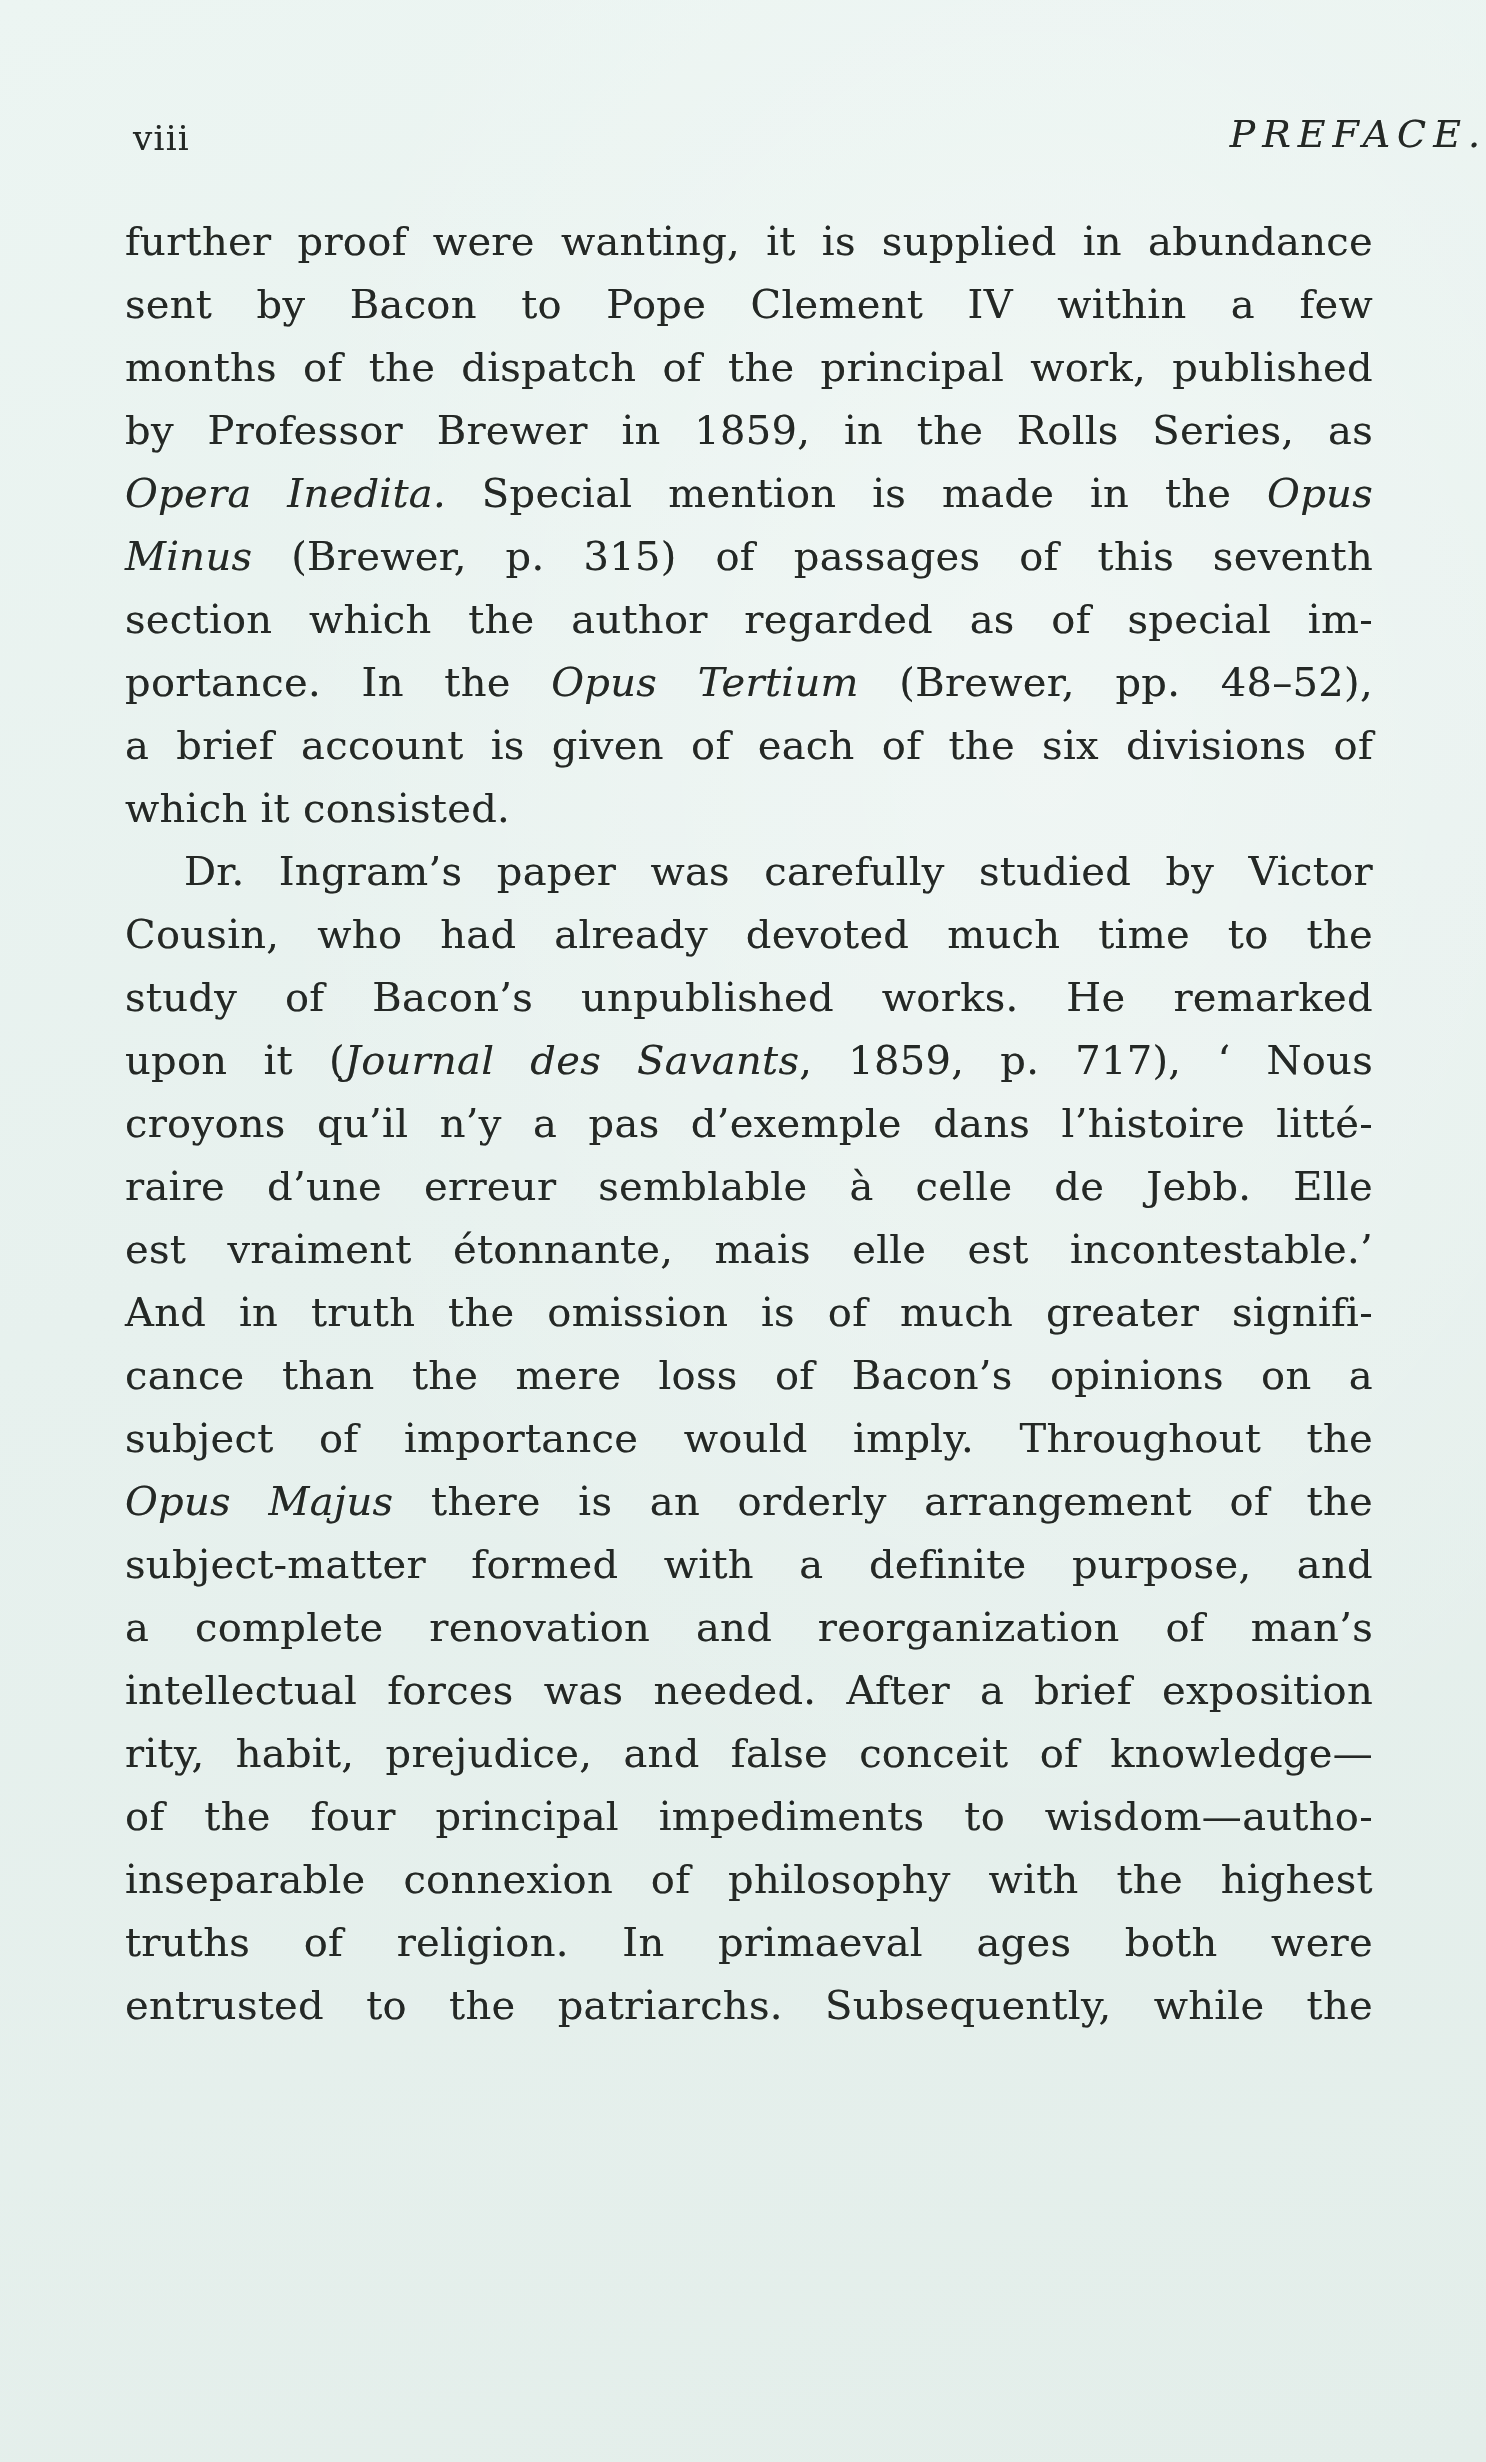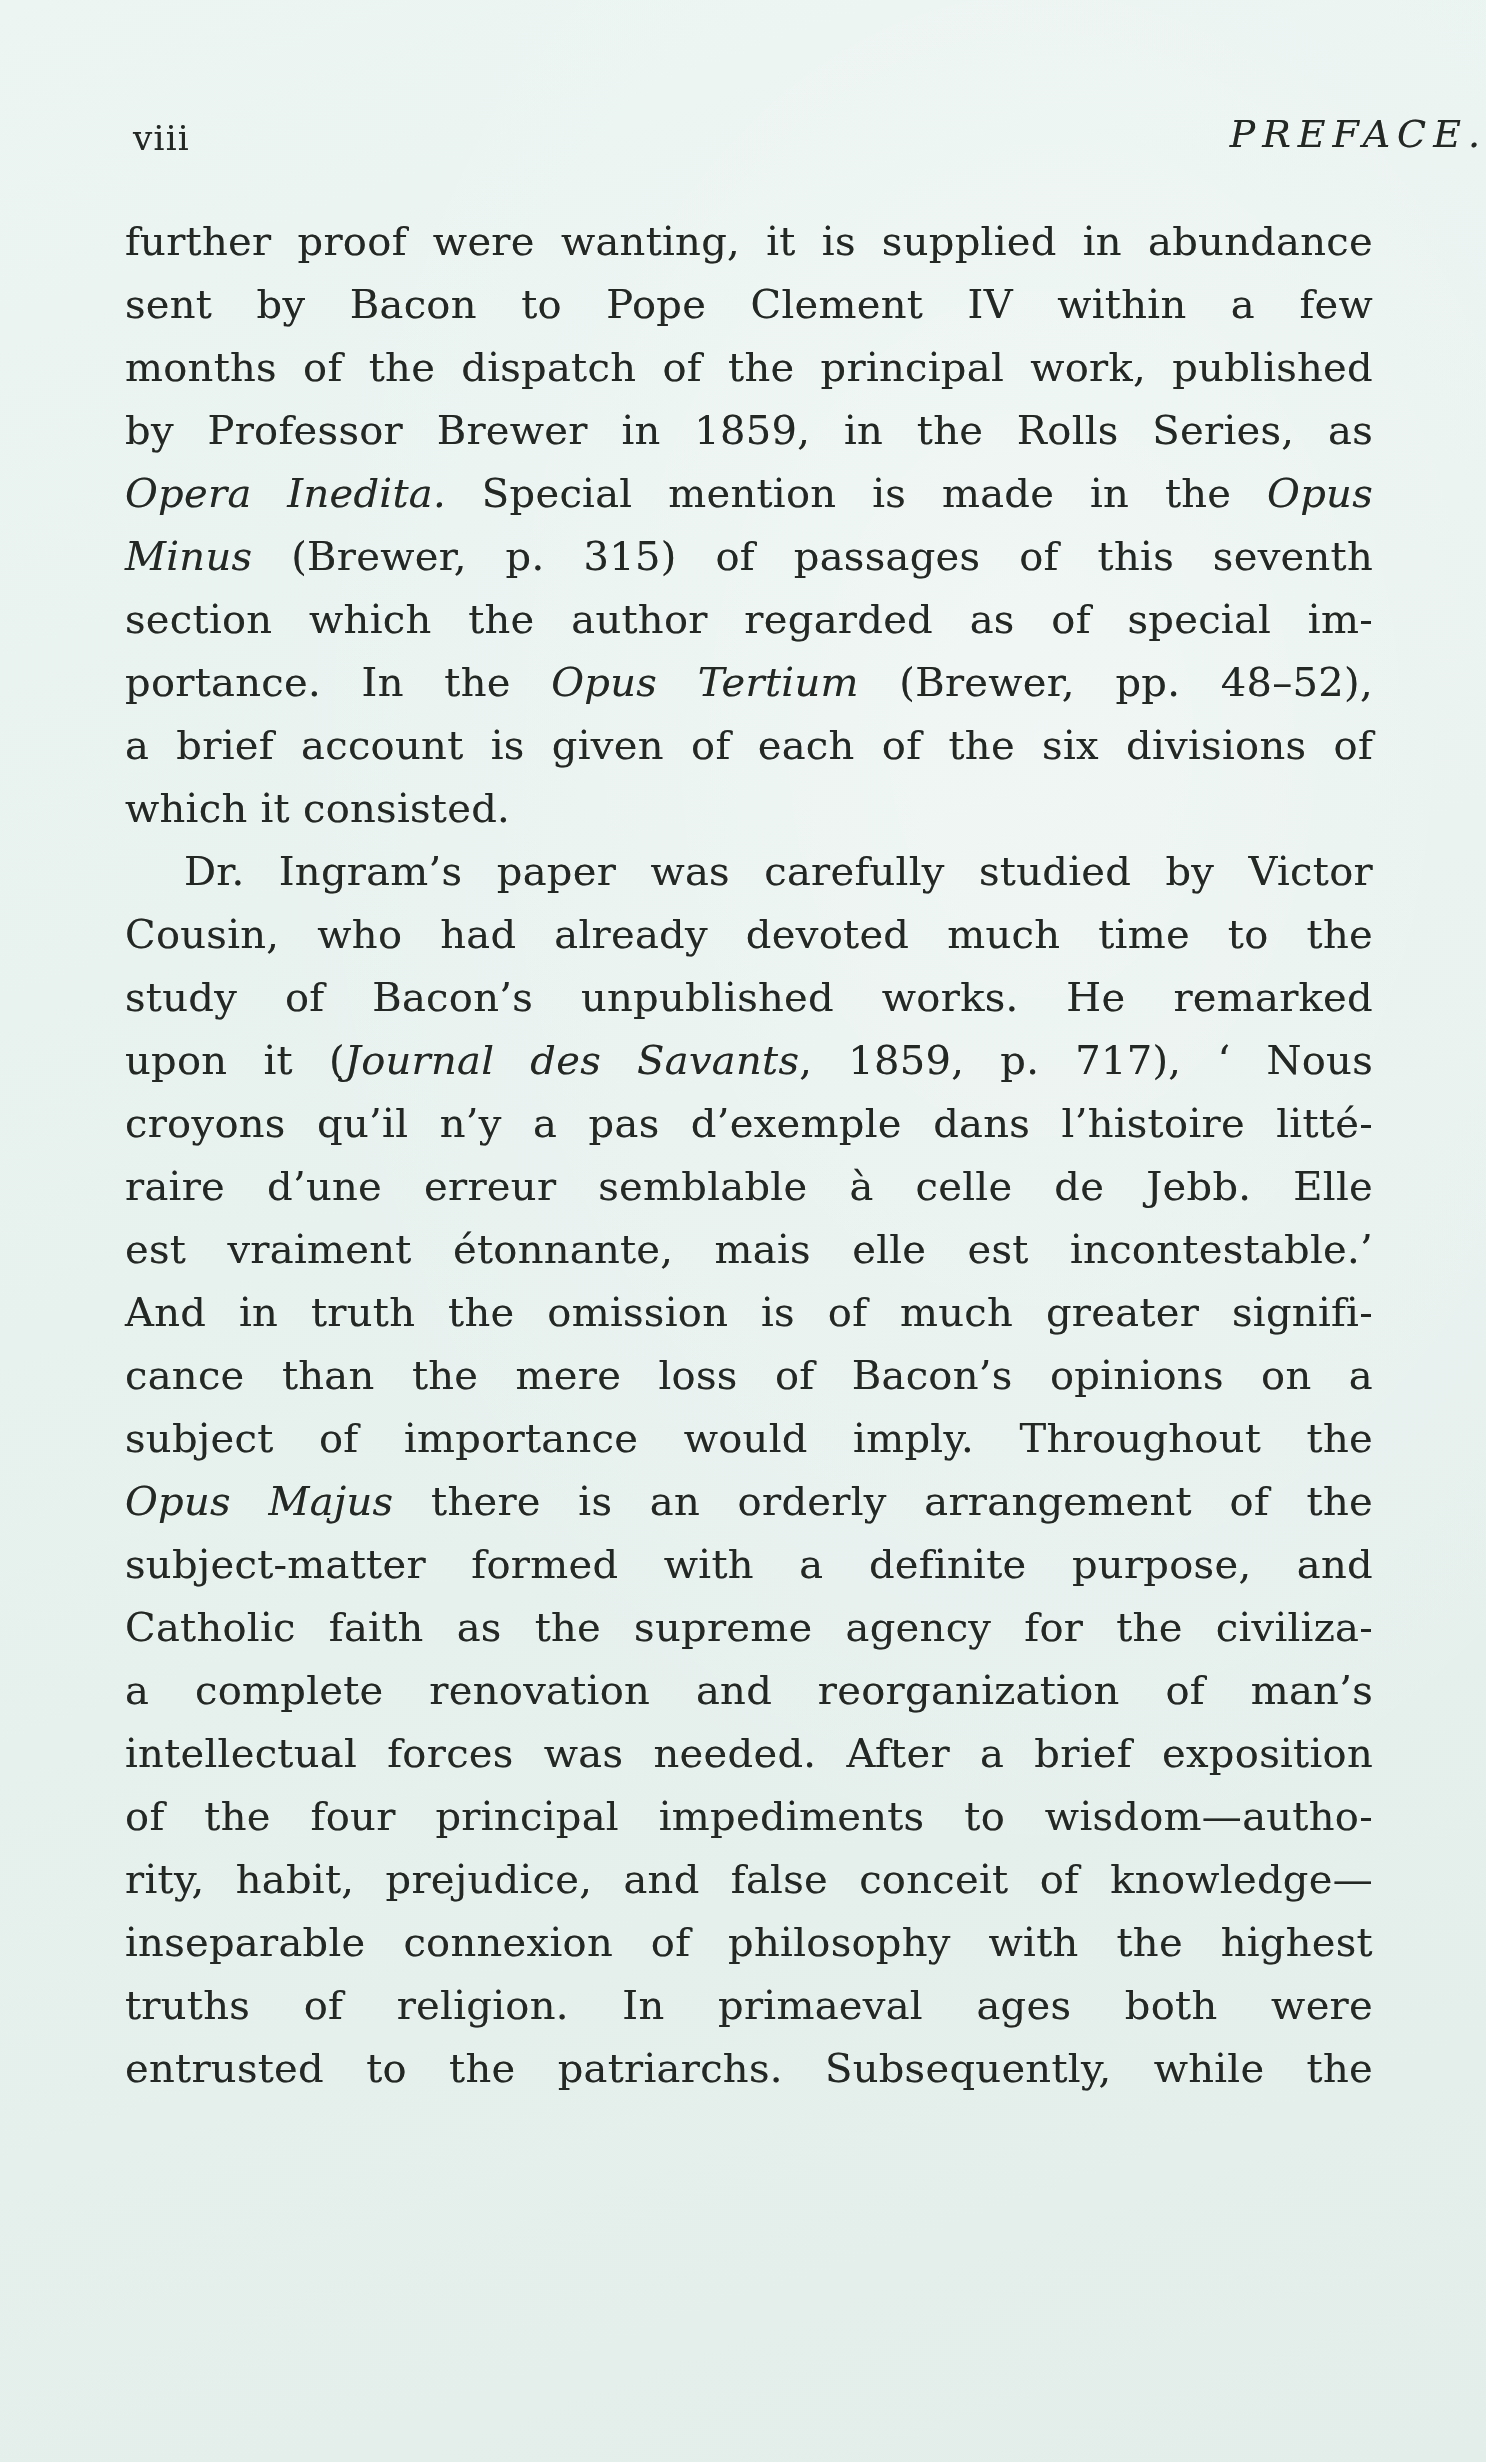--- a/index.html
+++ b/index.html
@@ -91,23 +91,22 @@
       <div class="line"><span>study of Bacon’s unpublished works. He remarked</span></div>
       <div class="line"><span>upon it (</span><span class="it">Journal des Savants</span><span>, 1859, p. 717), ‘ Nous</span></div>
       <div class="line"><span>croyons qu’il n’y a pas d’exemple dans l’histoire litté-</span></div>
       <div class="line"><span>raire d’une erreur semblable à celle de Jebb. Elle</span></div>
       <div class="line"><span>est vraiment étonnante, mais elle est incontestable.’</span></div>
       <div class="line"><span>And in truth the omission is of much greater signifi-</span></div>
       <div class="line"><span>cance than the mere loss of Bacon’s opinions on a</span></div>
       <div class="line"><span>subject of importance would imply. Throughout the</span></div>
       <div class="line"><span class="it">Opus Majus</span><span> there is an orderly arrangement of the</span></div>
       <div class="line"><span>subject-matter formed with a definite purpose, and</span></div>
-      <div class="line"><span>Catholic faith as the supreme agency for the civiliza-</span></div>
       <div class="line"><span>a complete renovation and reorganization of man’s</span></div>
       <div class="line"><span>intellectual forces was needed. After a brief exposition</span></div>
+      <div class="line"><span>rity, habit, prejudice, and false conceit of knowledge—</span></div>
       <div class="line"><span>of the four principal impediments to wisdom—autho-</span></div>
-      <div class="line"><span>rity, habit, prejudice, and false conceit of knowledge—</span></div>
       <div class="line"><span>inseparable connexion of philosophy with the highest</span></div>
       <div class="line"><span>truths of religion. In primaeval ages both were</span></div>
       <div class="line"><span>entrusted to the patriarchs. Subsequently, while the</span></div>
     </div>
 </div>
 
 
 </body></html>

